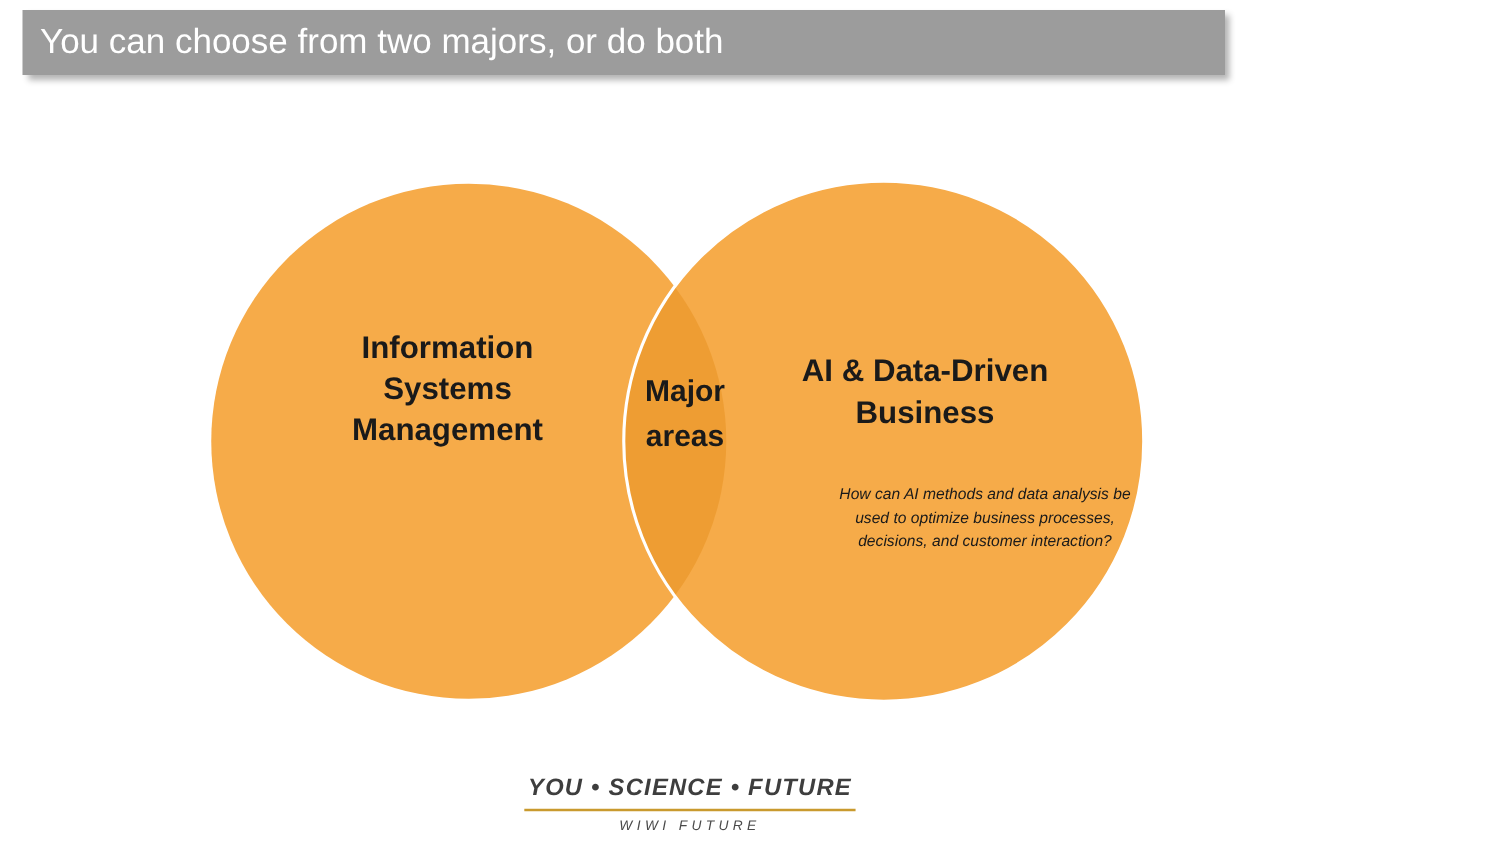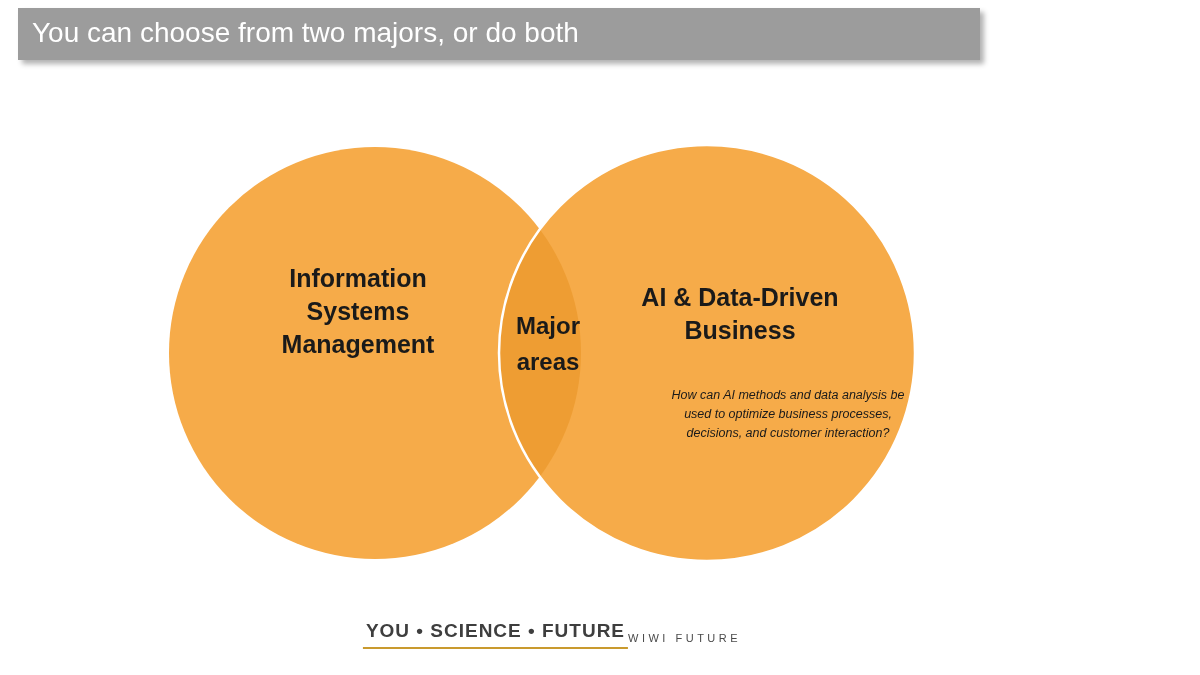--- a/index.html
+++ b/index.html
@@ -34,29 +34,29 @@
   }
   .circle-title { font-weight: bold; font-size: 25px; line-height: 1.32; }
   .left-title   { left: 250px; top: 262px; width: 216px; }
   .right-title  { left: 618px; top: 281px; width: 244px; }
 
   .circle-question { font-style: italic; font-size: 12.5px; line-height: 1.5; }
   .left-question  { left: 240px; top: 398px; width: 230px; }
   .right-question { left: 632px; top: 386px; width: 240px; margin-left: 36px; }
 
   .overlap-label {
-    left: 502px; top: 308px; width: 92px;
+    left: 502px; top: 296px; width: 92px;
     font-weight: bold; font-size: 24px; line-height: 1.5;
   }
 
   
   .footer-logo {
     position: absolute; left: 552px; top: 620px;
     transform: translateX(-50%);
-    display: flex; flex-direction: row; align-items: center;
+    display: flex; flex-direction: column; align-items: center; font-style: italic;
   }
   .logo-main {
     font-size: 19px; font-weight: bold; letter-spacing: 1px;
     color: #3e3e3e; padding: 0 3px 5px;
     border-bottom: 2px solid var(--logo-underline, #c99a2e);
     white-space: nowrap;
   }
   .logo-sub {
     margin-top: 6px; font-size: 11px; letter-spacing: 3.5px;
     color: #4a4a4a; white-space: nowrap;

